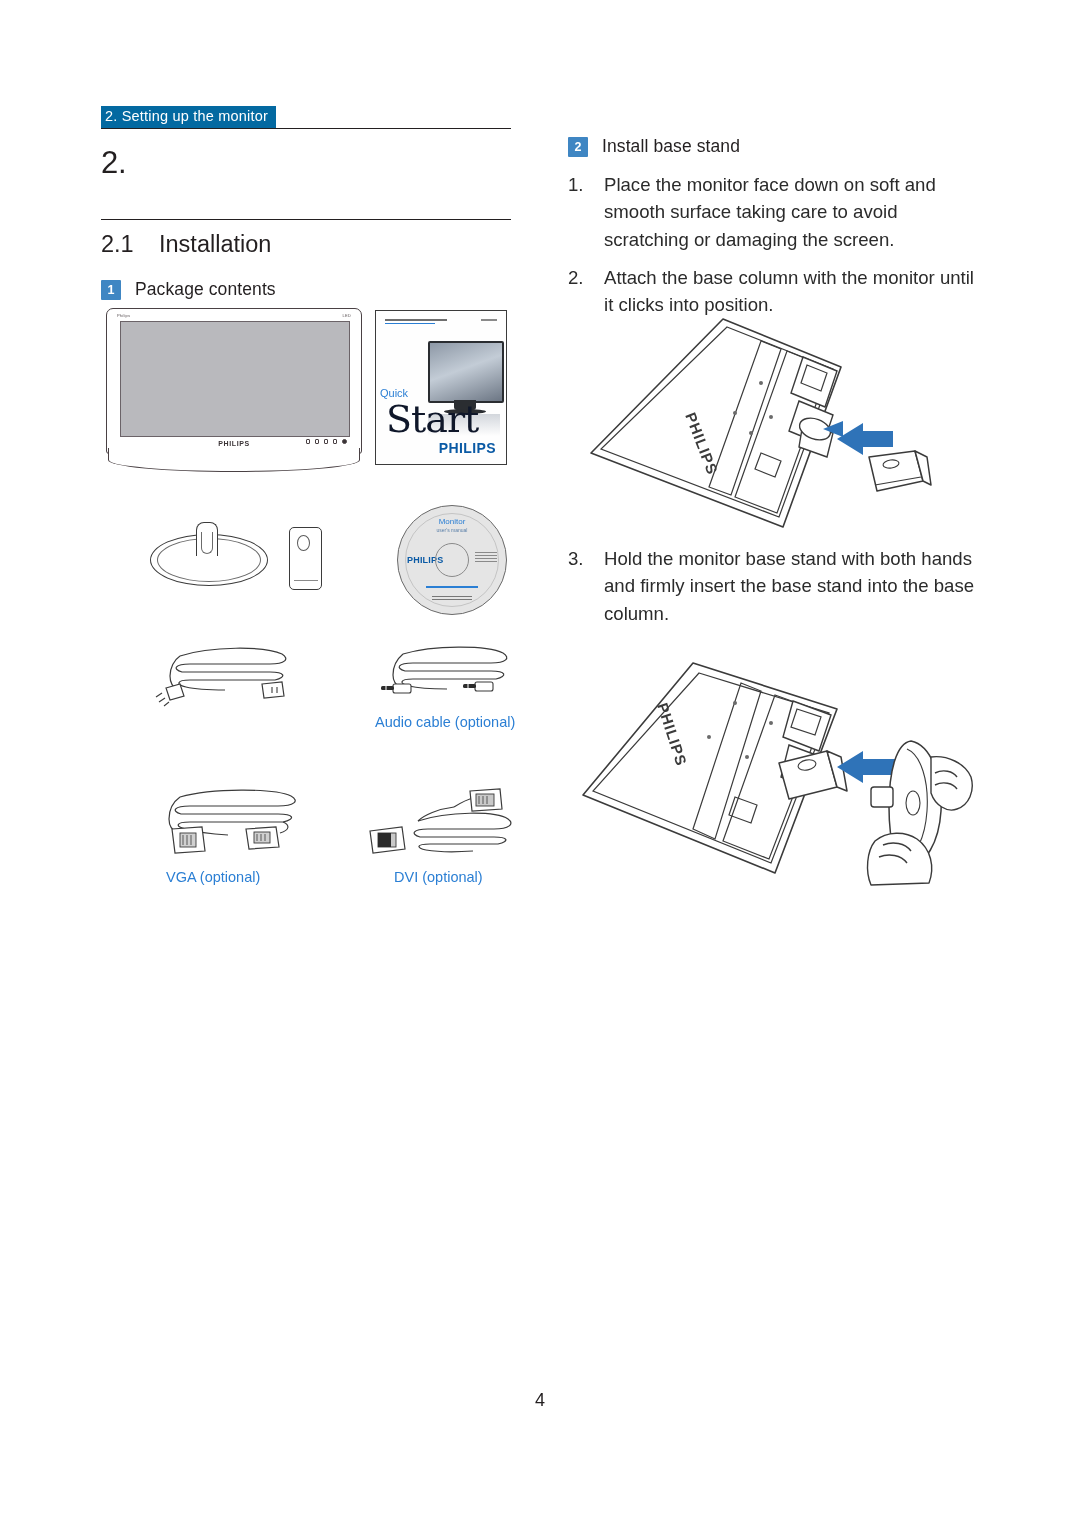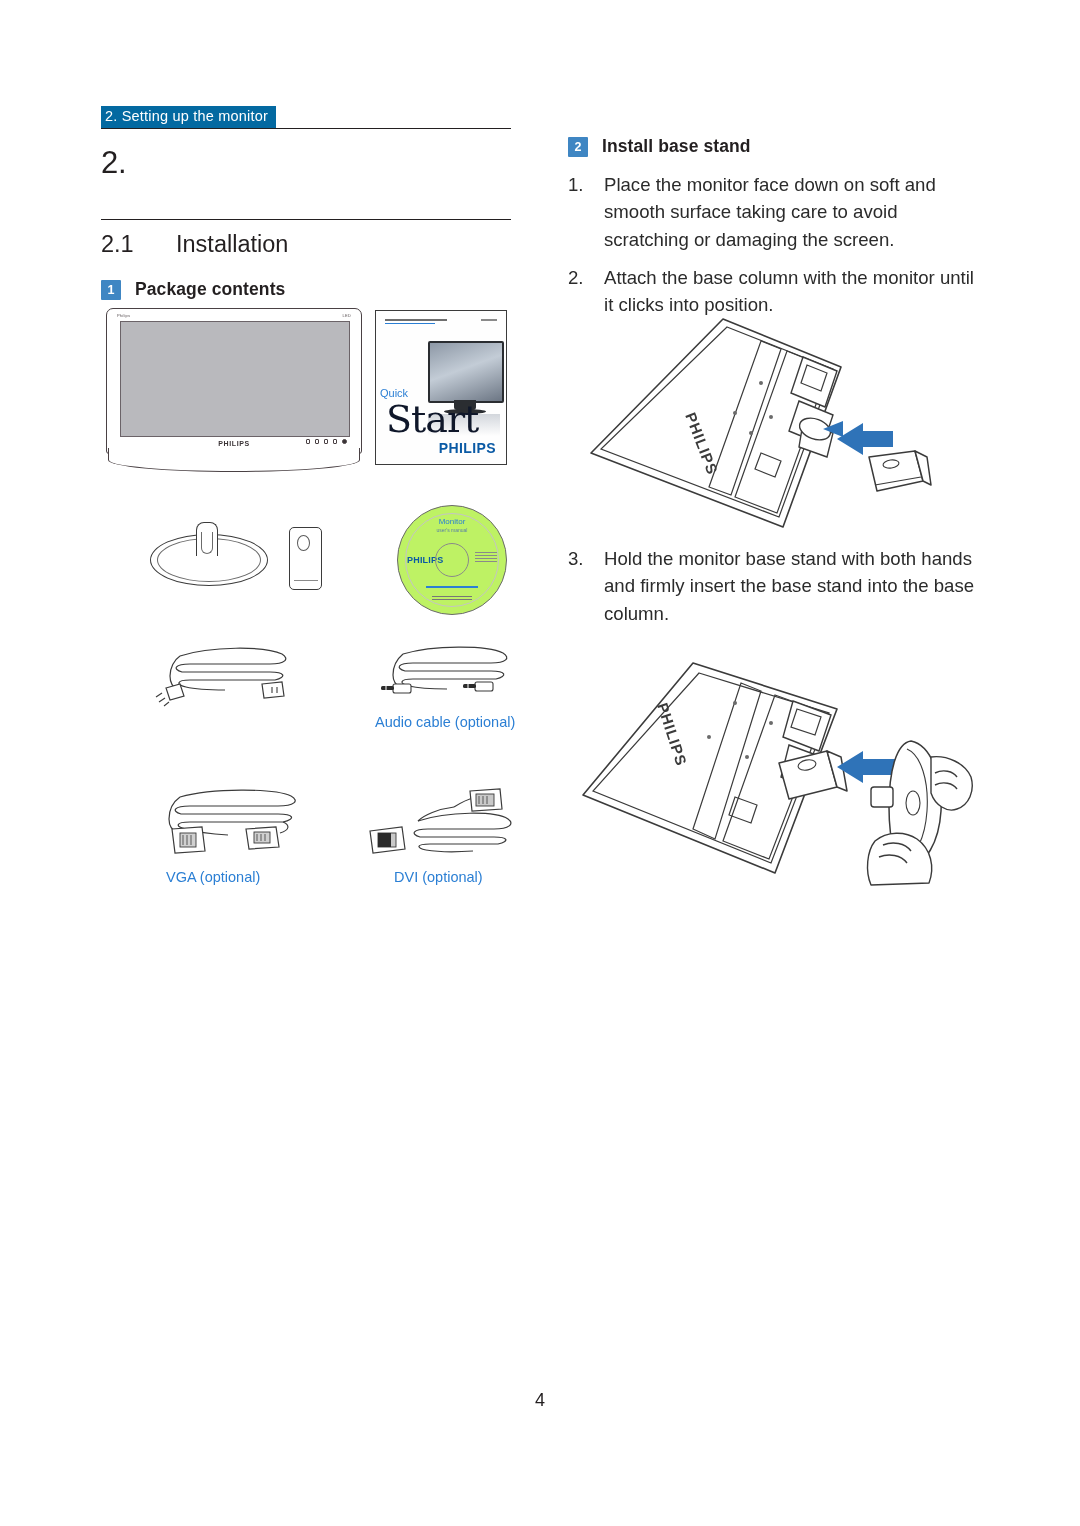--- a/index.html
+++ b/index.html
@@ -71,21 +71,20 @@
     border-top: 1.6px solid #231f20;
     width: 410px;
   }
 
   h2.section {
     font-size: 23.5px;
     font-weight: normal;
     margin: 11px 0 0 0;
     display: flex;
     align-items: baseline;
-    gap: 17px;
   }
   h2.section .num { width: 58px; flex: 0 0 58px; }
 
   
   .badge-head {
     display: flex;
     align-items: center;
     margin-top: 21px;
   }
   .badge {
@@ -96,21 +95,21 @@
     font-size: 12.5px;
     font-weight: bold;
     display: flex;
     align-items: center;
     justify-content: center;
     flex: 0 0 20px;
     border-radius: 1px;
   }
   .badge-label {
     font-size: 17.5px;
-    font-weight: bold;
+    font-weight: normal;
     margin-left: 14px;
     letter-spacing: .1px;
   }
 
   
   .steps { margin-top: 14px; }
   .step {
     display: flex;
     font-size: 18.6px;
     line-height: 1.47;
@@ -359,21 +358,21 @@
   
   .cd {
     position: absolute;
     left: 397px;
     top: 505px;
     width: 110px;
     height: 110px;
     border: 1.4px solid #6a6a6a;
     border-radius: 50%;
     box-sizing: border-box;
-    background: #bef264;
+    background: #e5e5e5;
   }
   .cd-inner {
     position: absolute;
     left: 50%; top: 50%;
     transform: translate(-50%,-50%);
     width: 34px; height: 34px;
     border: 1.2px solid #8a8a8a;
     border-radius: 50%;
     box-sizing: border-box;
   }

